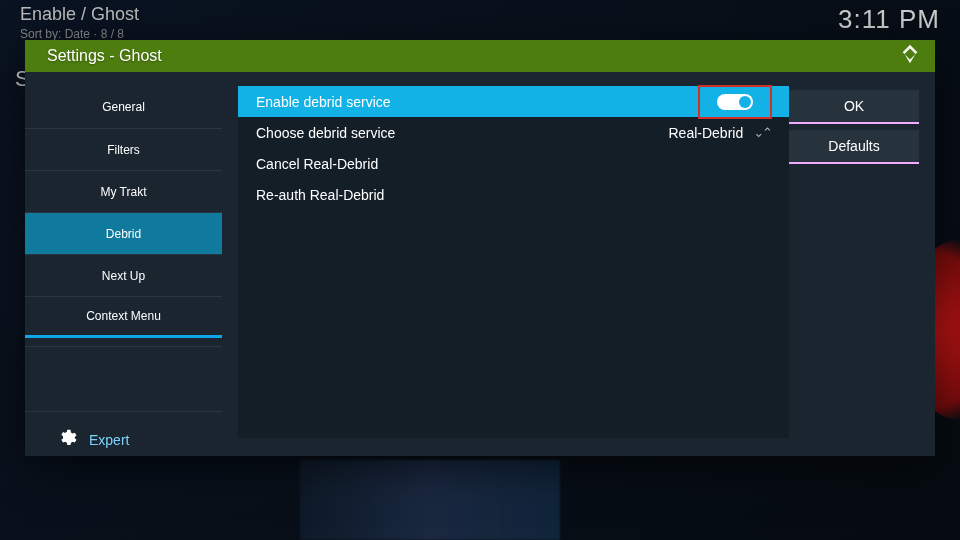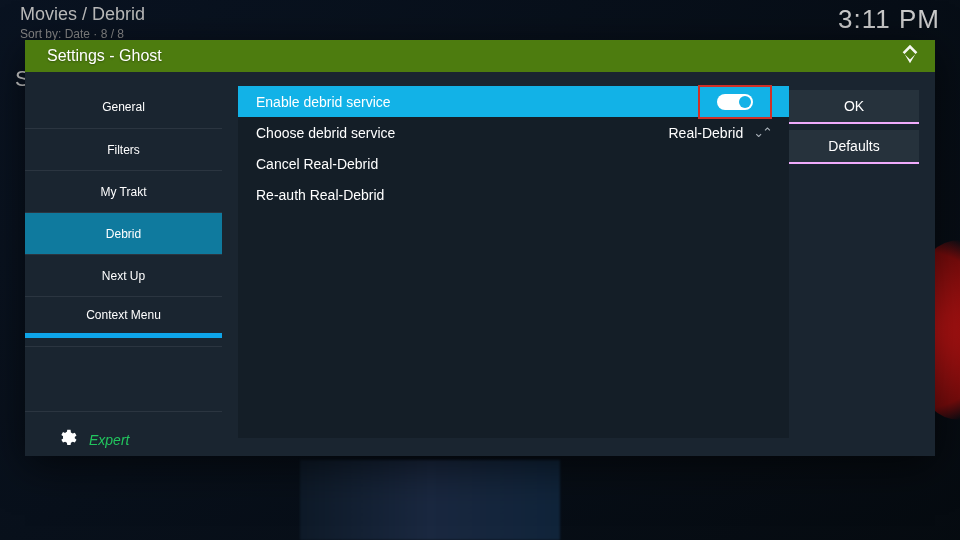--- a/index.html
+++ b/index.html
@@ -44,25 +44,25 @@
 
   .dialog-body { display: flex; height: 384px; }
 
   .category-col { width: 197px; padding: 14px 0 0 0; display:flex; flex-direction:column;}
   .cat-list { display:flex; flex-direction:column; }
   .cat-item {
     height: 42px; display:flex; align-items:center; justify-content:center;
     font-size: 12px; color: #fff; border-top: 1px solid #2b3540; cursor:pointer;
   }
   .cat-item:first-child { border-top:none; }
-  .cat-item:last-child { border-bottom: 5px solid #0ea5e9; }
+  .cat-item:last-child { border-bottom: 3px solid #0ea5e9; }
   .cat-item.selected { background: #0f7a9e; }
   .cat-divider { border-top:1px solid #2b3540; margin: 8px 0 0 0; }
   .level-row { display:flex; align-items:center; gap:12px; padding: 12px 0 0 32px; height:44px; cursor:pointer;}
-  .level-label { font-size:14px; color:#22c55e; font-weight:500;font-style:italic;}
+  .level-label { font-size:14px; color:#7dd3fc; font-weight:500;}
   .gear-icon svg { width:20px; height:20px; fill:#fff; }
   .cat-spacer { flex:1; }
 
   .settings-col { flex:1; padding: 14px 16px 0 16px; position:relative;}
   .content-box { position:absolute; left:16px; right:0; top:14px; bottom:18px; background:#141e27;}
   .setting-row {
     height: 31px; display:flex; align-items:center; padding: 12px 18px;
     font-size: 14px; color:#fff; cursor:pointer; position:relative;
   }
   .setting-row.highlighted { background: #12b2e7; }
@@ -87,21 +87,21 @@
     font-size: 14px; color:#fff; cursor:pointer; border-bottom:2px solid #f0abfc;
   }
 </style>
 </head>
 <body>
 
 <div class="backdrop"></div>
 <div class="bottom-strip"></div>
 
 <div class="top-info">
-  <div class="breadcrumb">Movies / Debrid</div>
+  <div class="breadcrumb">Enable / Ghost</div>
   <div class="sortline">Sort by: Date  ·  8 / 8</div>
 </div>
 <div class="clock">3:11 PM</div>
 <div class="left-S">S</div>
 
 <div class="dialog">
   <div class="dialog-header">
     <div class="dialog-title">Settings - Ghost</div>
     <span class="logo-icon">
       <svg viewBox="0 0 24 24">

